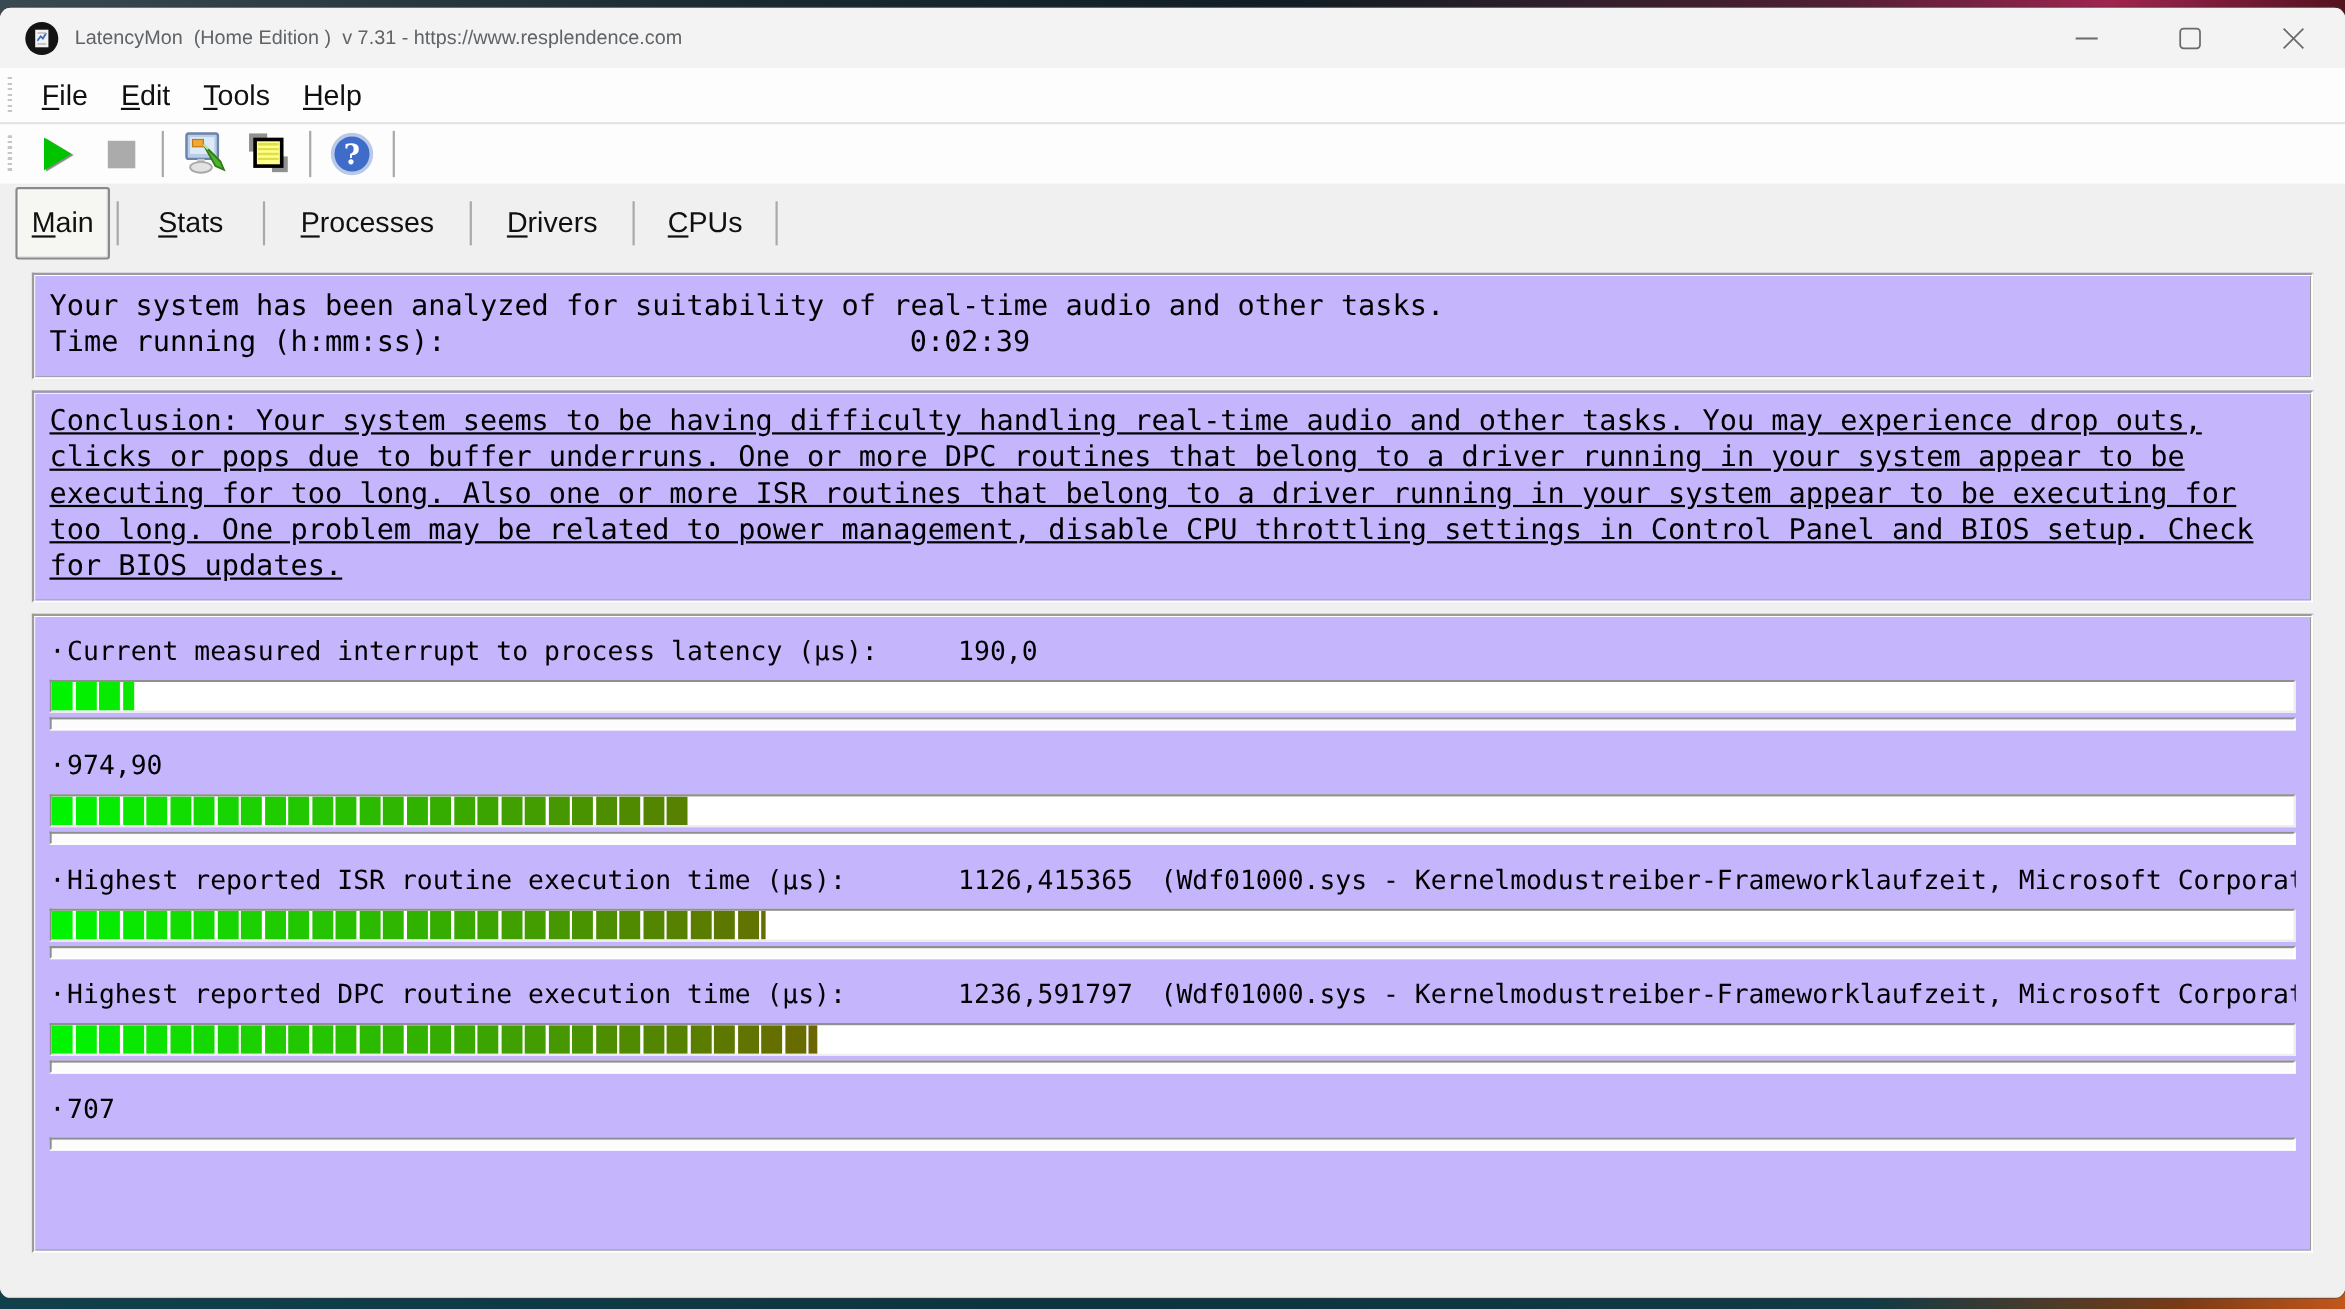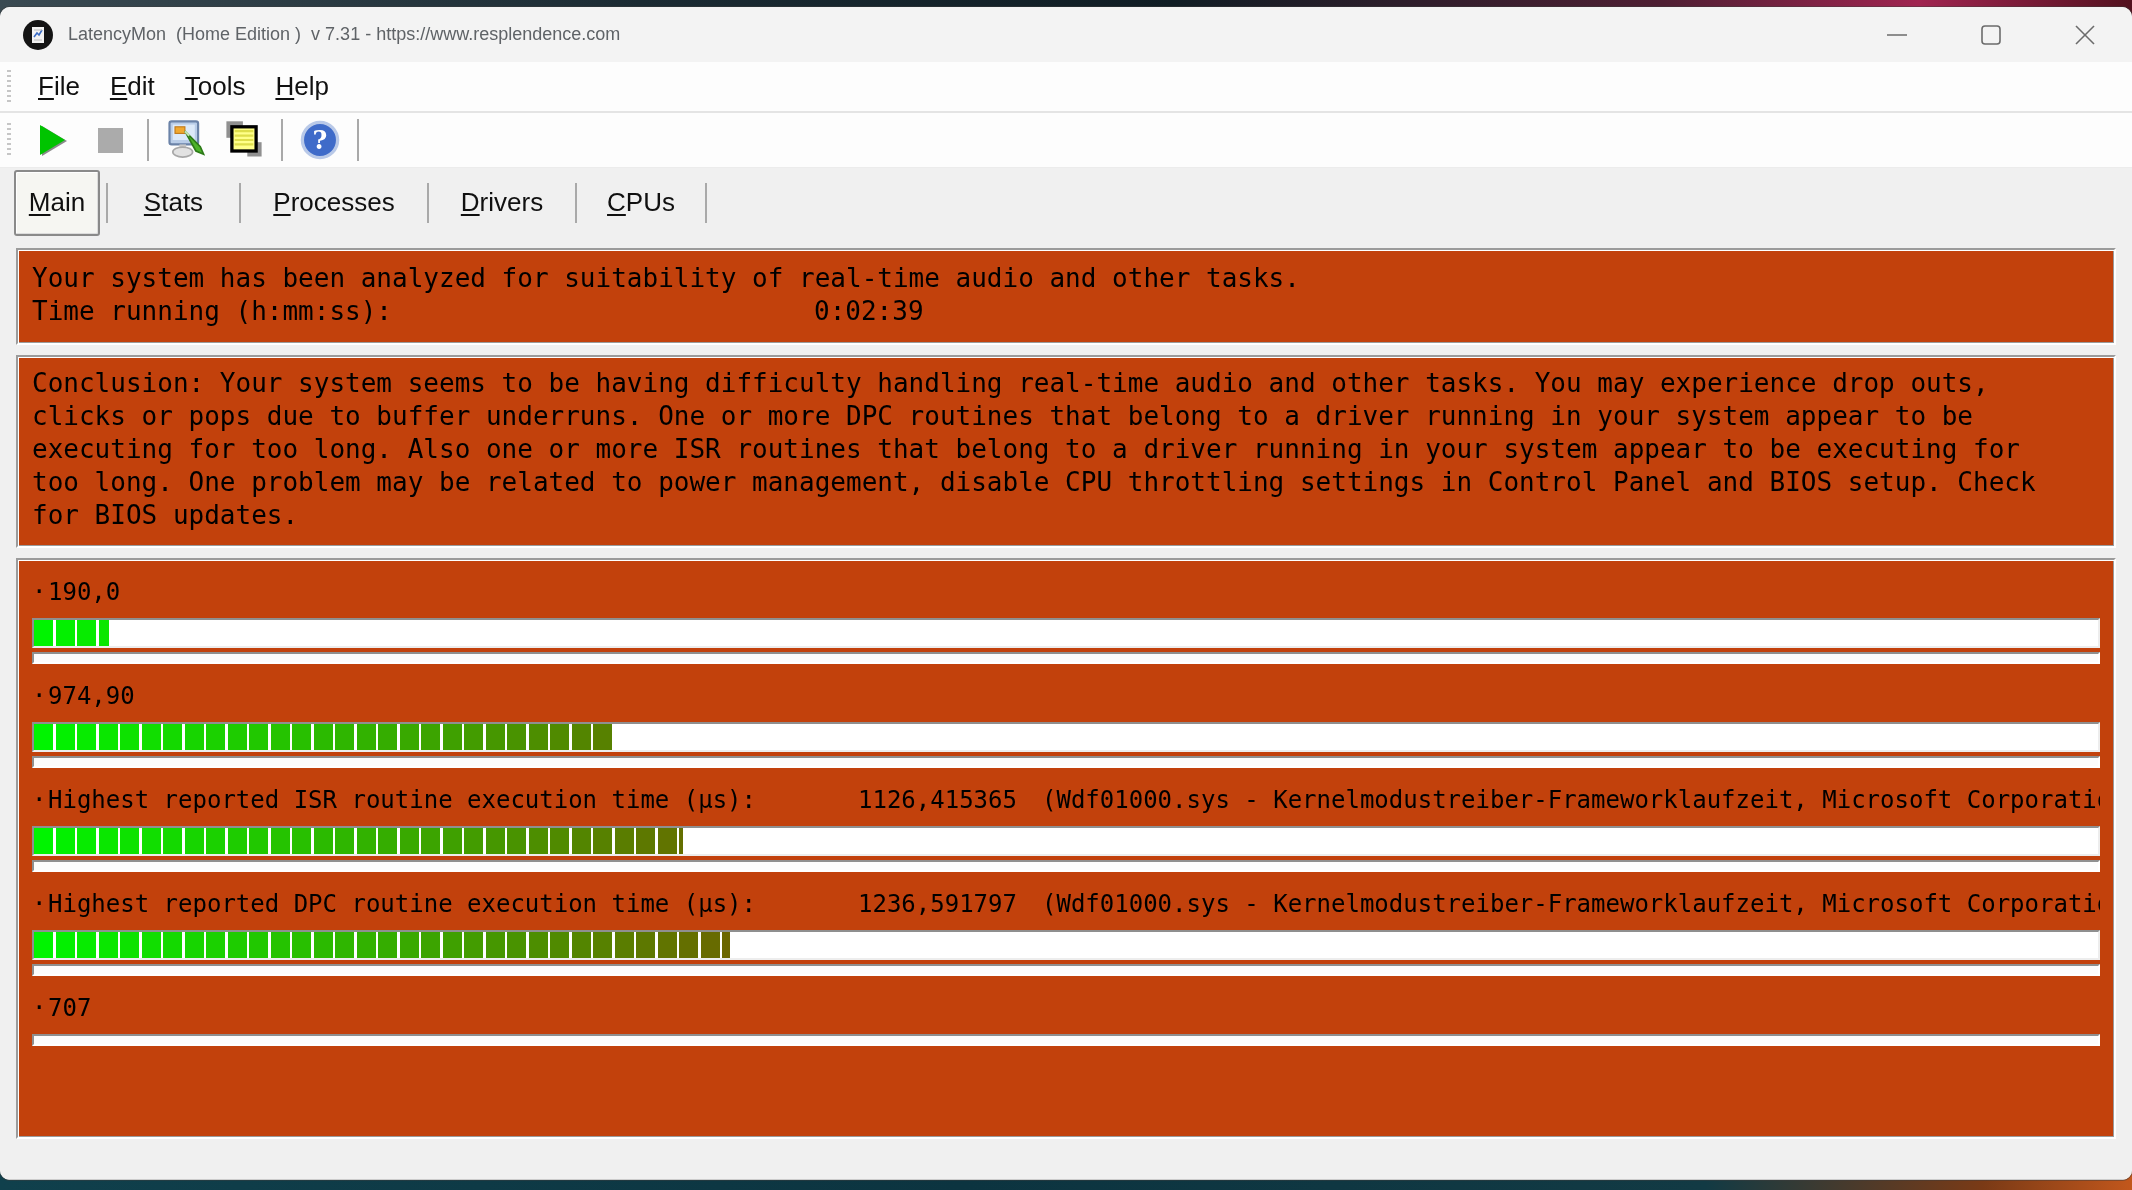--- a/index.html
+++ b/index.html
@@ -67,31 +67,31 @@
   .tab-active {
     width: 86px; border: 2px solid #8a8a8a; border-radius: 3px; background: #f6f6f2;
     box-shadow: inset 1px 1px 0 #ffffff, inset -1px -1px 0 #dcdcdc;
   }
   .tab-flat-1 { width: 119px; } .tab-flat-2 { width: 174px; }
   .tab-flat-3 { width: 134px; } .tab-flat-4 { width: 116px; }
   .tabsep { width: 2px; height: 40px; background: #a9a9a9; margin: 0 6px; }
   
   .content { flex: 1 1 auto; overflow: hidden; background: #f0f0f0; }
   .groupbox {
-    margin: 0 16px; background: #c2410c;
+    margin: 0 29px; background: #c4b5fd;
     border: 2px solid; border-color: #9b9b9b #ffffff #ffffff #9b9b9b;
     box-shadow: inset 1px 1px 0 #ffffff, inset -1px -1px 0 #9b9b9b;
   }
   .mono-lg { font-family: "DejaVu Sans Mono", monospace; font-size: 26px; color: #000; }
   .mono-sm { font-family: "DejaVu Sans Mono", monospace; font-size: 24px; color: #000; }
   .box1 { margin-top: 11px; height: 97px; padding: 12px 16px 0 14px; }
   .box1 .trow { display: flex; line-height: 33px; white-space: pre; }
   .t-label { width: 782px; flex: 0 0 auto; }
   .box2 { margin-top: 10px; height: 193px; padding: 10px 52px 0 14px; }
-  .conclusion { line-height: 33px; }
+  .conclusion { line-height: 33px; text-decoration: underline; }
   .box3 { margin-top: 10px; height: 581px; padding: 18px 14px 0 14px; overflow: hidden; }
   
   .mline { display: flex; line-height: 28px; white-space: pre; }
   .mbullet { flex: 0 0 16px; }
   .mlabel { flex: 0 0 810px; overflow: hidden; }
   .mvalue { flex: 0 0 184px; }
   .mdriver { flex: 1 1 auto; overflow: hidden; white-space: pre; }
   .barframe {
     margin-top: 12px; height: 30px; background: #ffffff;
     border: 2px solid; border-color: #8f8f8f #ededed #ededed #8f8f8f;
@@ -234,21 +234,21 @@
         </div>
       </div>
 
       <div class="groupbox box2 mono-lg">
         <div class="conclusion">Conclusion: Your system seems to be having difficulty handling real-time audio and other tasks. You may experience drop outs, clicks or pops due to buffer underruns. One or more DPC routines that belong to a driver running in your system appear to be executing for too long. Also one or more ISR routines that belong to a driver running in your system appear to be executing for too long. One problem may be related to power management, disable CPU throttling settings in Control Panel and BIOS setup. Check for BIOS updates.</div>
       </div>
 
       <div class="groupbox box3 mono-sm">
         <div id="mrows">
             <div class="mrow">
-              <div class="mline"><span class="mbullet">·</span><span class="mvalue">190,0</span></div>
+              <div class="mline"><span class="mbullet">·</span><span class="mlabel">Current measured interrupt to process latency (µs):</span><span class="mvalue">190,0</span></div>
               <div class="barframe">
                 <div class="seg" style="width: 19px; background: rgb(0, 244, 0);"></div>
                 <div class="seg" style="width: 19px; background: rgb(3, 240, 0);"></div>
                 <div class="seg" style="width: 19px; background: rgb(7, 235, 0);"></div>
                 <div class="seg" style="width: 10px; background: rgb(10, 231, 0);"></div>
               </div>
               <div class="thinbar thin-after-bar"></div>
             </div>
             <div class="mrow">
               <div class="mline"><span class="mbullet">·</span><span class="mvalue">974,90</span></div>

